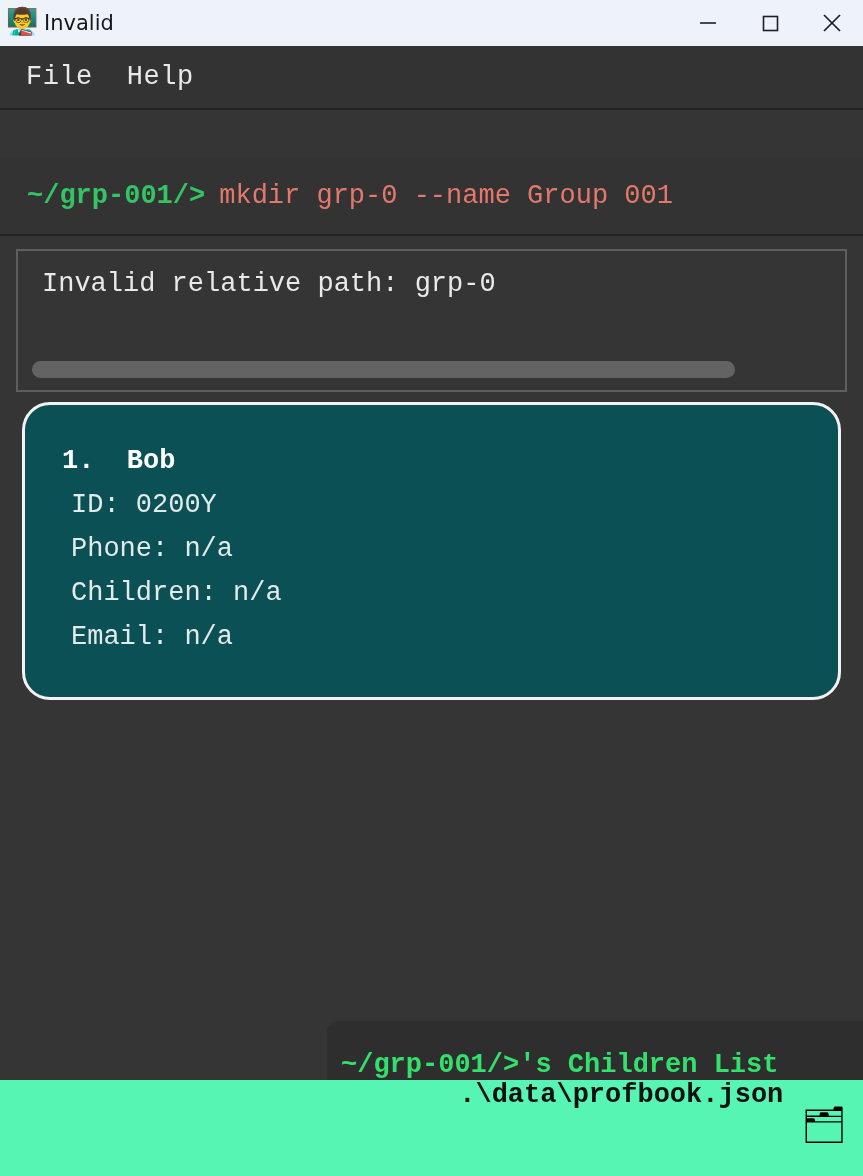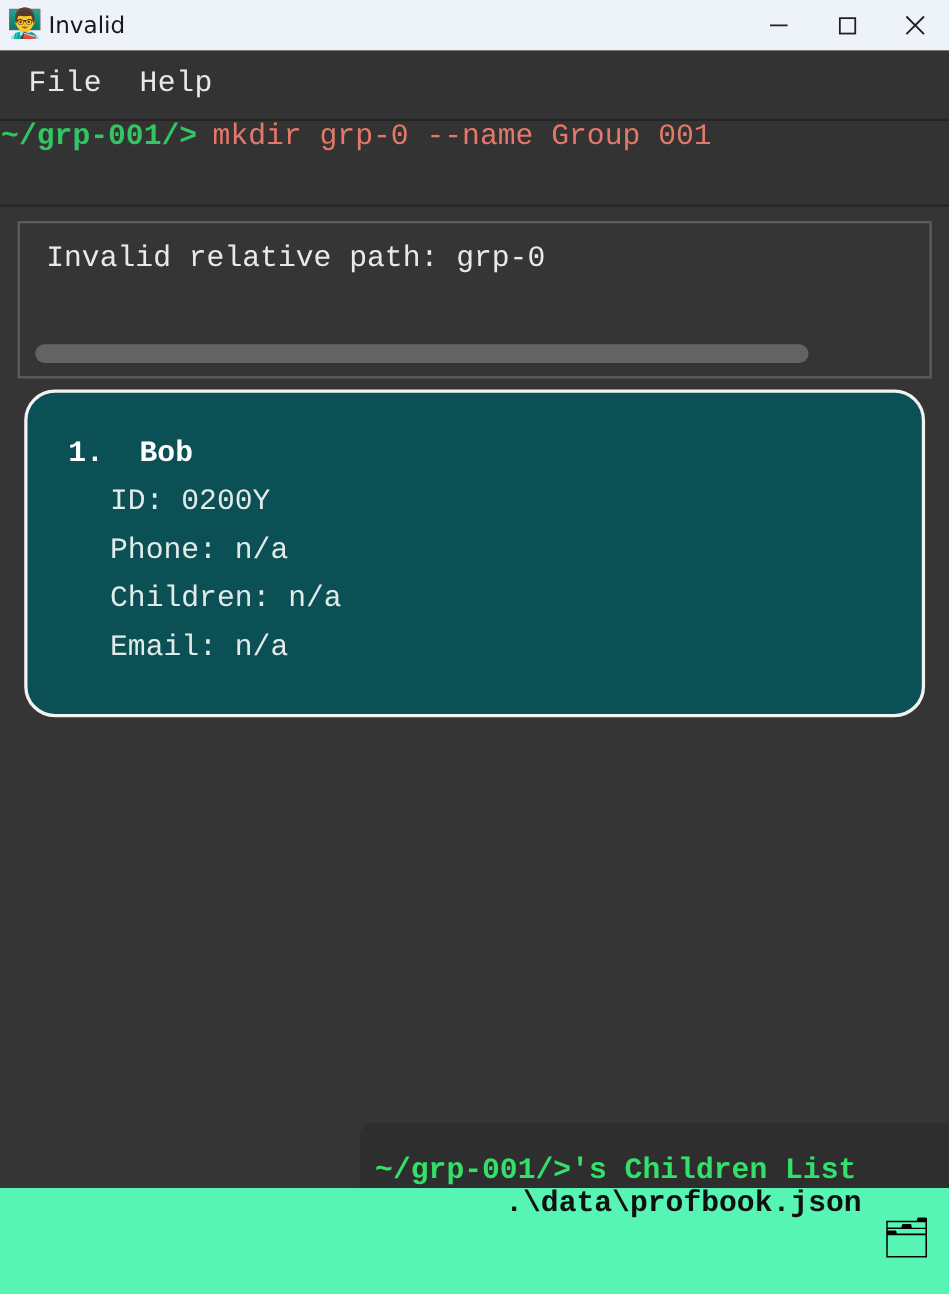--- a/index.html
+++ b/index.html
@@ -83,24 +83,25 @@
   }
 
   
   .promptbar {
     flex: 0 0 78px;
     height: 78px;
     background: #333333;
     border-bottom: 2px solid #242424;
     box-sizing: border-box;
     display: flex;
-    align-items: flex-start;
-    padding-left: 1px;
-    overflow: hidden;
-    white-space: nowrap;
+    align-items: center;
+    padding-left: 27px;
+    overflow: hidden;
+    white-space: nowrap;
+    margin-top: 48px;
   }
   .prompt-path {
     font-size: 27px;
     font-weight: bold;
     color: #33c463;
     white-space: pre;
   }
   .prompt-cmd {
     font-size: 27px;
     color: #e4786b;
@@ -163,21 +164,21 @@
     font-weight: bold;
     color: #ffffff;
     white-space: pre;
     padding-left: 37px;
     line-height: 44px;
   }
   .card-field {
     font-size: 27px;
     color: #e3eaea;
     white-space: pre;
-    padding-left: 75px;
+    padding-left: 46px;
     line-height: 44px;
   }
 
   
   .filler { flex: 1 1 auto; position: relative; }
 
   
   .children-tab {
     position: absolute;
     left: 327px;

